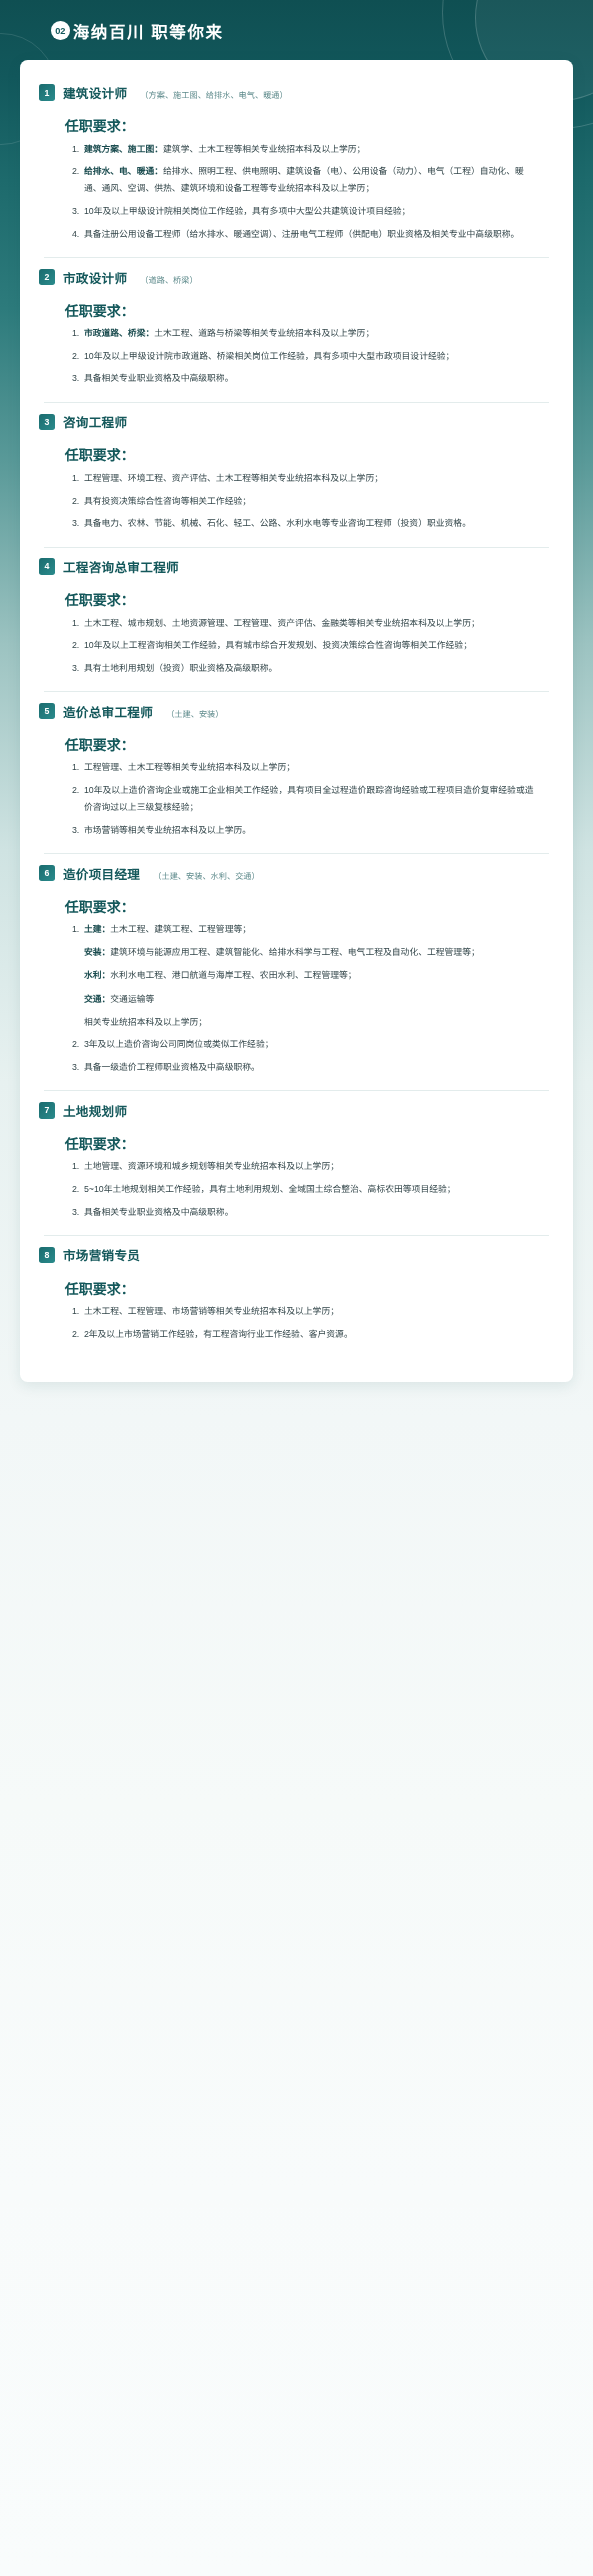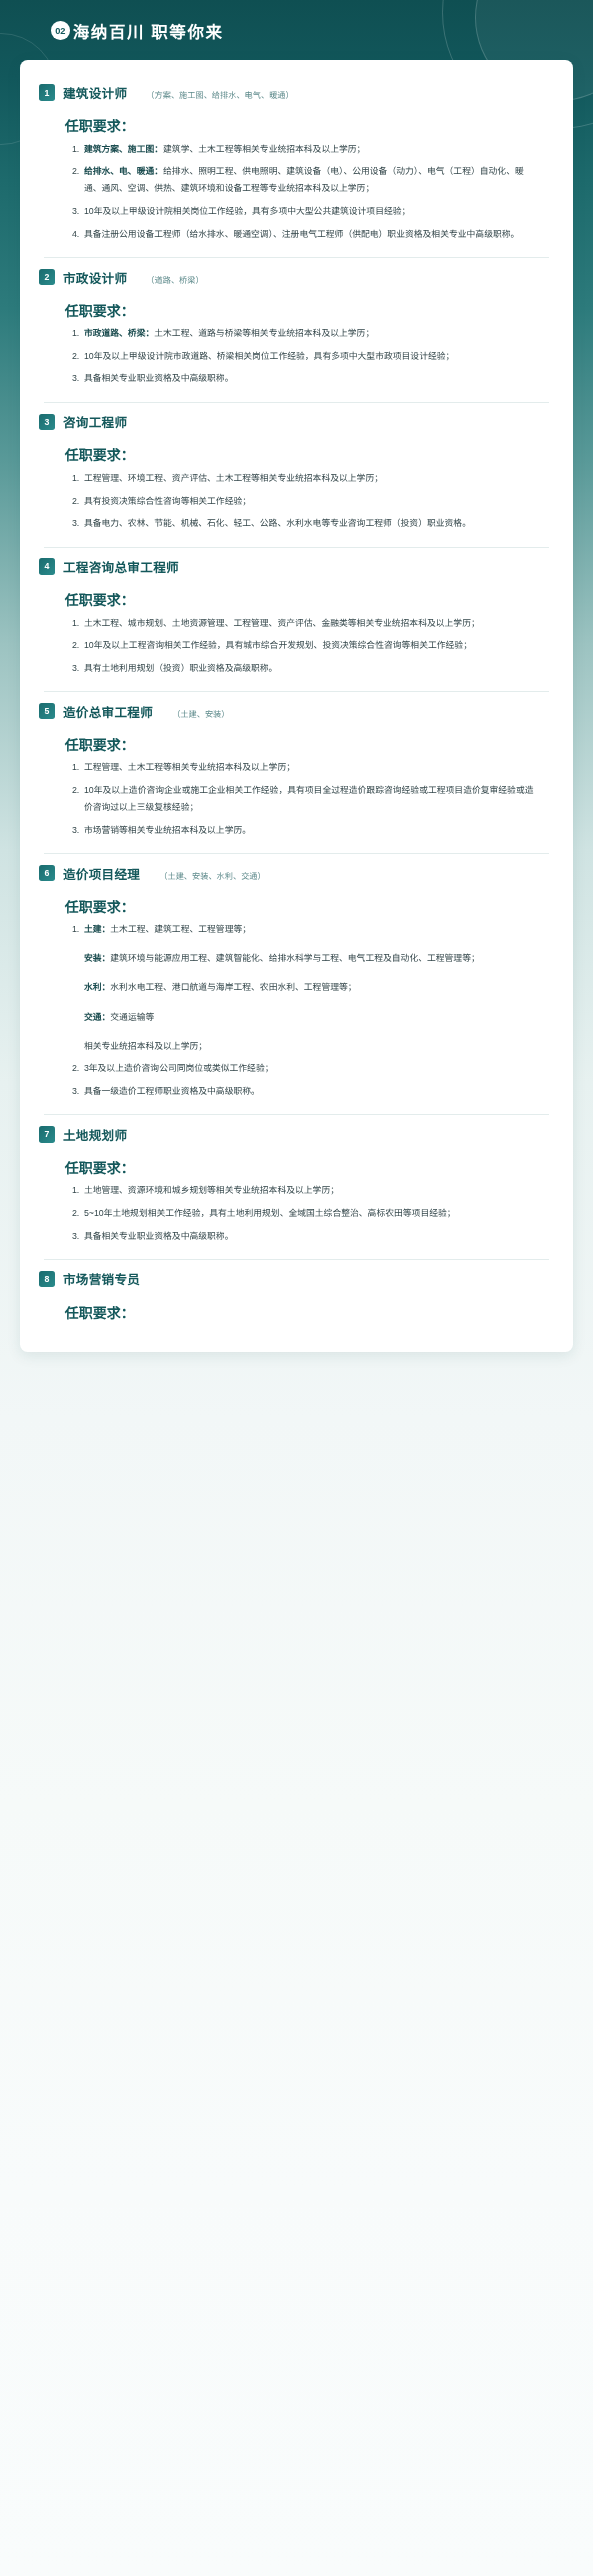--- a/index.html
+++ b/index.html
@@ -96,21 +96,21 @@
     color: #14585b;
     font-size: 12.6px;
     font-weight: bold;
     letter-spacing: 0.3px;
   }
   .job-sub {
     color: #5d8a8b;
     font-size: 8.2px;
     font-weight: normal;
     letter-spacing: 0px;
-    margin-left: 19px;
+    margin-left: 13px;
     text-align: center;
   }
 
   .req-label {
     color: #14585b;
     font-size: 14px;
     font-weight: bold;
     margin: 12px 0 5.5px 26px;
   }
 
@@ -123,21 +123,21 @@
     line-height: 1.95;
   }
   ol.req-list > li {
     margin-bottom: 5.5px;
     padding-left: 2.2px;
   }
   ol.req-list > li::marker {
     color: #33464a;
   }
   .sub-line { display: block; }
-  .sub-line + .sub-line { margin-top: 12px; }
+  .sub-line + .sub-line { margin-top: 6px; }
   .k { font-weight: bold; color: #1c4d50; }
   .divider {
     height: 0.5px;
     background: #e3ecec;
     margin: 0 5.5px 2.2px 5.5px;
   }
 </style>
 </head>
 <body>
 
@@ -292,17 +292,25 @@
             </li>
           </ol>
           <div class="divider"></div>
         </div>
         <div class="job">
           <div class="job-head">
             <div class="job-badge">8</div>
             <div class="job-title"><span>市场营销专员</span></div>
           </div>
           <div class="req-label">任职要求：</div>
+          <ol class="req-list">
+            <li>
+              <span class="sub-line"><span>土木工程、工程管理、市场营销等相关专业统招本科及以上学历；</span></span>
+            </li>
+            <li>
+              <span class="sub-line"><span>2年及以上市场营销工作经验，有工程咨询行业工作经验、客户资源。</span></span>
+            </li>
+          </ol>
         </div>
       </div>
   </div>
 </div>
 
 
 </body></html>

